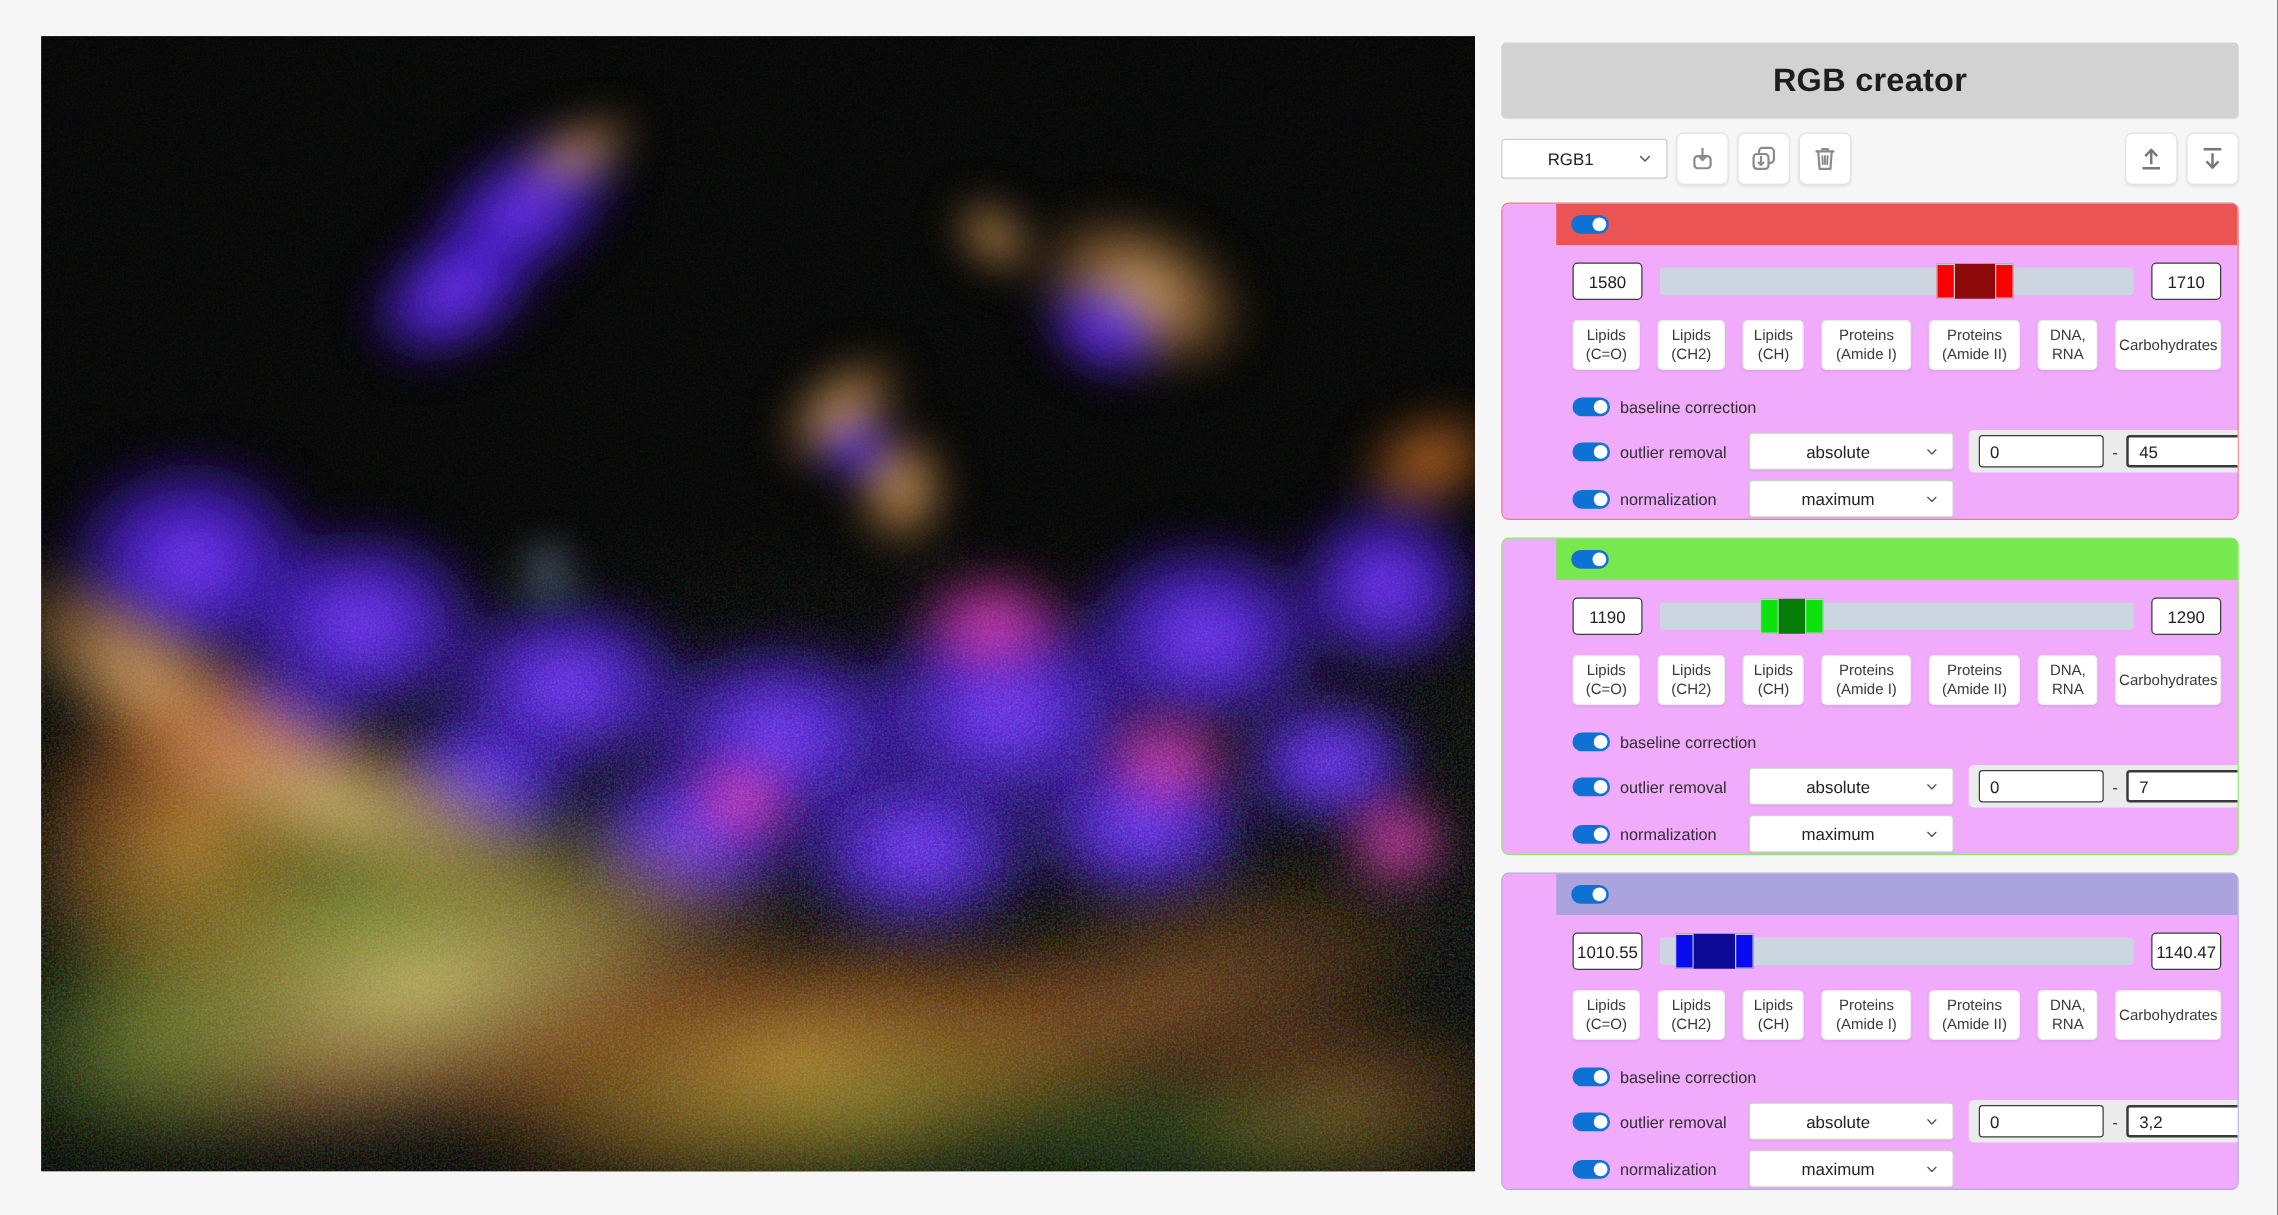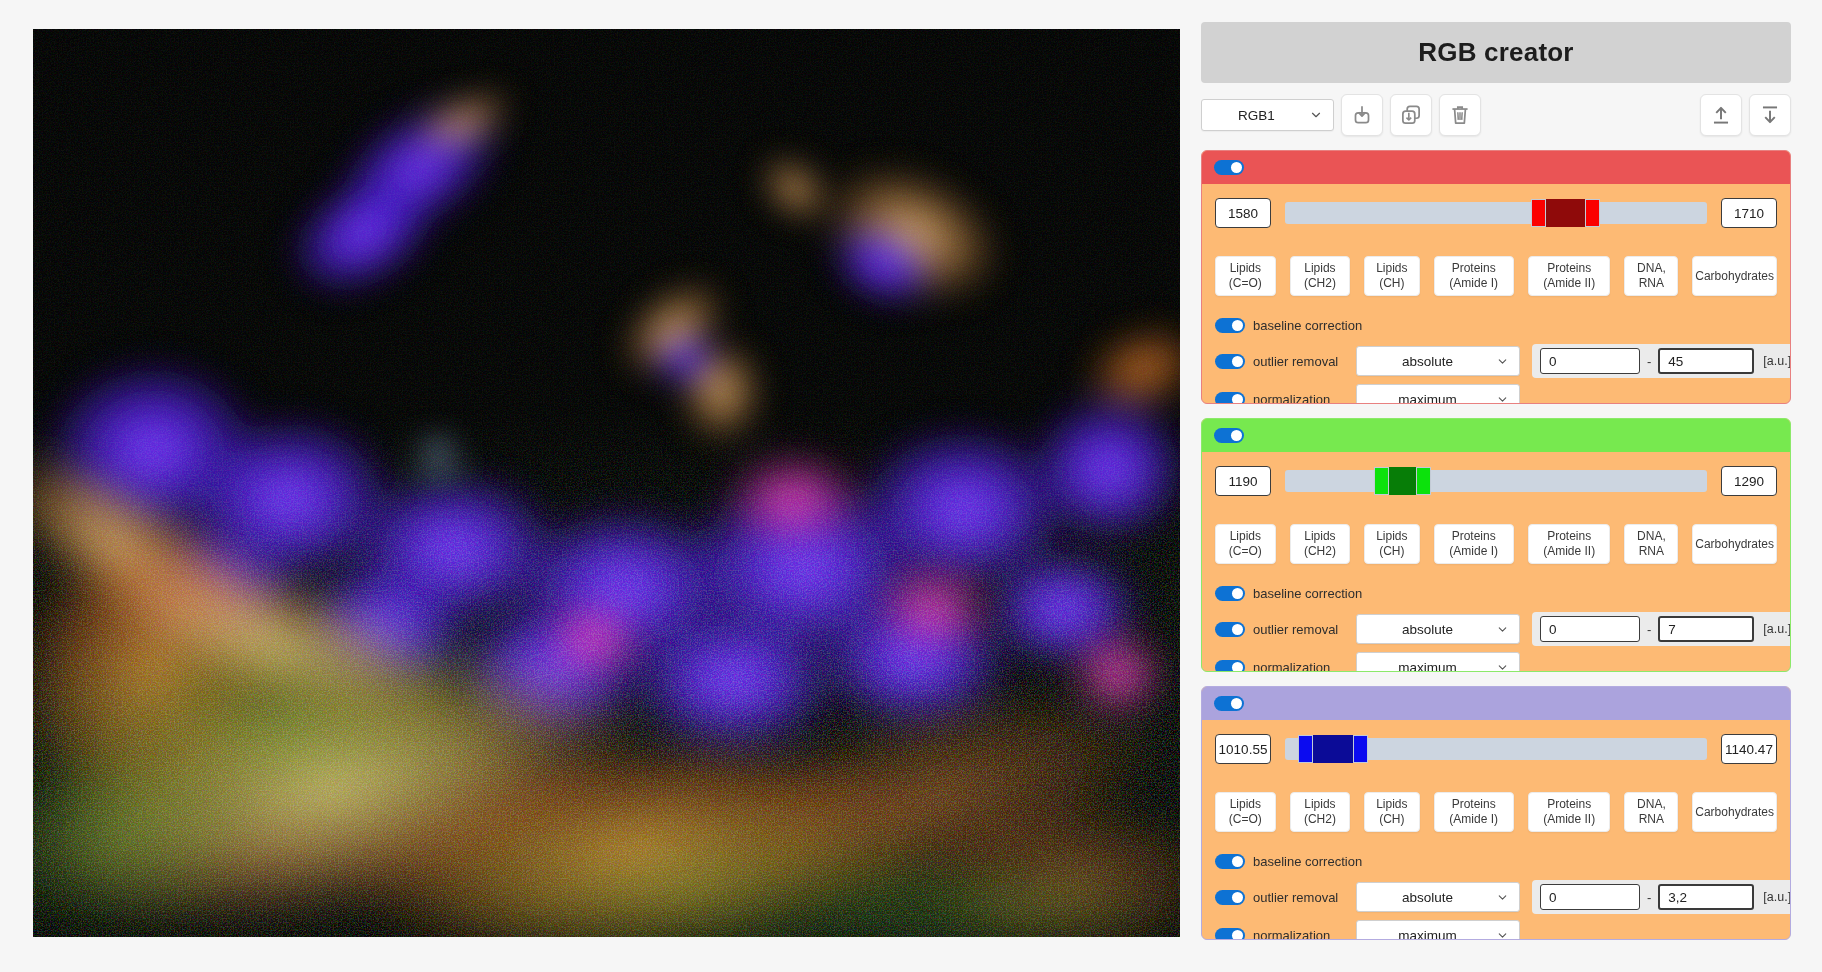--- a/index.html
+++ b/index.html
@@ -5,21 +5,21 @@
   html,body{margin:0;padding:0;}
   body{
     width:1822px;height:972px;overflow:hidden;background:#f6f6f6;
     font-family:"Liberation Sans",sans-serif;position:relative;
     -webkit-font-smoothing:antialiased;
   }
   
   .image-wrap{position:absolute;left:33px;top:29px;width:1147px;height:908px;background:#040404;}
   .image-wrap svg{display:block;width:100%;height:100%;}
   
-  .panel{position:absolute;left:1201px;top:22px;width:590px;}
+  .panel{position:absolute;left:1201px;top:34px;width:590px;}
   .title-bar{
     height:61px;background:#d2d2d2;border-radius:4px;
     display:flex;align-items:center;justify-content:center;
     font-size:26px;font-weight:600;color:#1d1d1d;letter-spacing:.2px;
   }
   .toolbar{display:flex;align-items:center;gap:7px;margin:11px 0 2px 0;height:42px;}
   .select{
     background:#fff;border:1px solid #cfcfcf;border-radius:3px;height:32px;
     display:flex;align-items:center;padding:0 10px;font-size:13.5px;color:#222;
     box-shadow:0 1px 1px rgba(0,0,0,.04);cursor:default;text-align:center;
@@ -29,23 +29,24 @@
   .rgb-select{width:133px;box-sizing:border-box;}
   .icon-btn{
     width:42px;height:42px;background:#fff;border:1px solid #e3e3e3;border-radius:6px;
     display:flex;align-items:center;justify-content:center;box-sizing:border-box;
     box-shadow:0 1px 2px rgba(0,0,0,.07);padding:0;cursor:pointer;
   }
   .icon-btn svg{display:block;}
   .spacer{flex:1;}
   
   .channel{
-    height:254px;box-sizing:border-box;background:#fdba74;
+    height:254px;box-sizing:border-box;background:#f0abfc;
     border:1px solid var(--brd);border-radius:6px;margin-top:14px;
     overflow:hidden;
+    padding-left:43px;
   }
   .channel-header{height:33px;background:var(--hdr);display:flex;align-items:center;padding-left:12px;}
   .channel-body{padding:0 13px 0 13px;}
   .toggle{
     width:30px;height:15px;border-radius:9px;background:#0d72d4;position:relative;
     display:inline-block;flex:0 0 auto;cursor:pointer;
   }
   .toggle .knob{position:absolute;right:2px;top:2px;width:11px;height:11px;border-radius:50%;background:#fff;}
   .slider-row{display:flex;align-items:center;margin-top:14px;height:30px;}
   .num-input{
@@ -54,21 +55,21 @@
     outline:none;
   }
   .range-input{width:56px;text-align:center;flex:0 0 auto;padding:0 2px;}
   .track{
     flex:1;height:22px;background:#ccd5e0;border-radius:3px;margin:0 14px;
     position:relative;cursor:pointer;
   }
   .sel{position:absolute;top:-3px;height:28px;display:flex;}
   .sel .handle{width:15px;height:100%;border:1px solid #c3cbd6;box-sizing:border-box;}
   .sel .fill{flex:1;height:100%;}
-  .presets{display:flex;gap:14px;margin-top:28px;height:40px;}
+  .presets{display:flex;gap:14px;margin-top:16px;height:40px;}
   .preset{
     background:#fff;border:1px solid #ececec;border-radius:4px;box-sizing:border-box;
     box-shadow:0 1px 2px rgba(0,0,0,.06);display:flex;flex-direction:column;
     align-items:center;justify-content:center;padding:0 2px;cursor:pointer;
     font-family:"Liberation Sans",sans-serif;font-size:12px;color:#3a3a3a;line-height:15px;
   }
   .preset .pl{display:block;white-space:nowrap;}
   .preset:nth-child(1){flex:72 0 0;}
   .preset:nth-child(2){flex:72 0 0;}
   .preset:nth-child(3){flex:65 0 0;}

